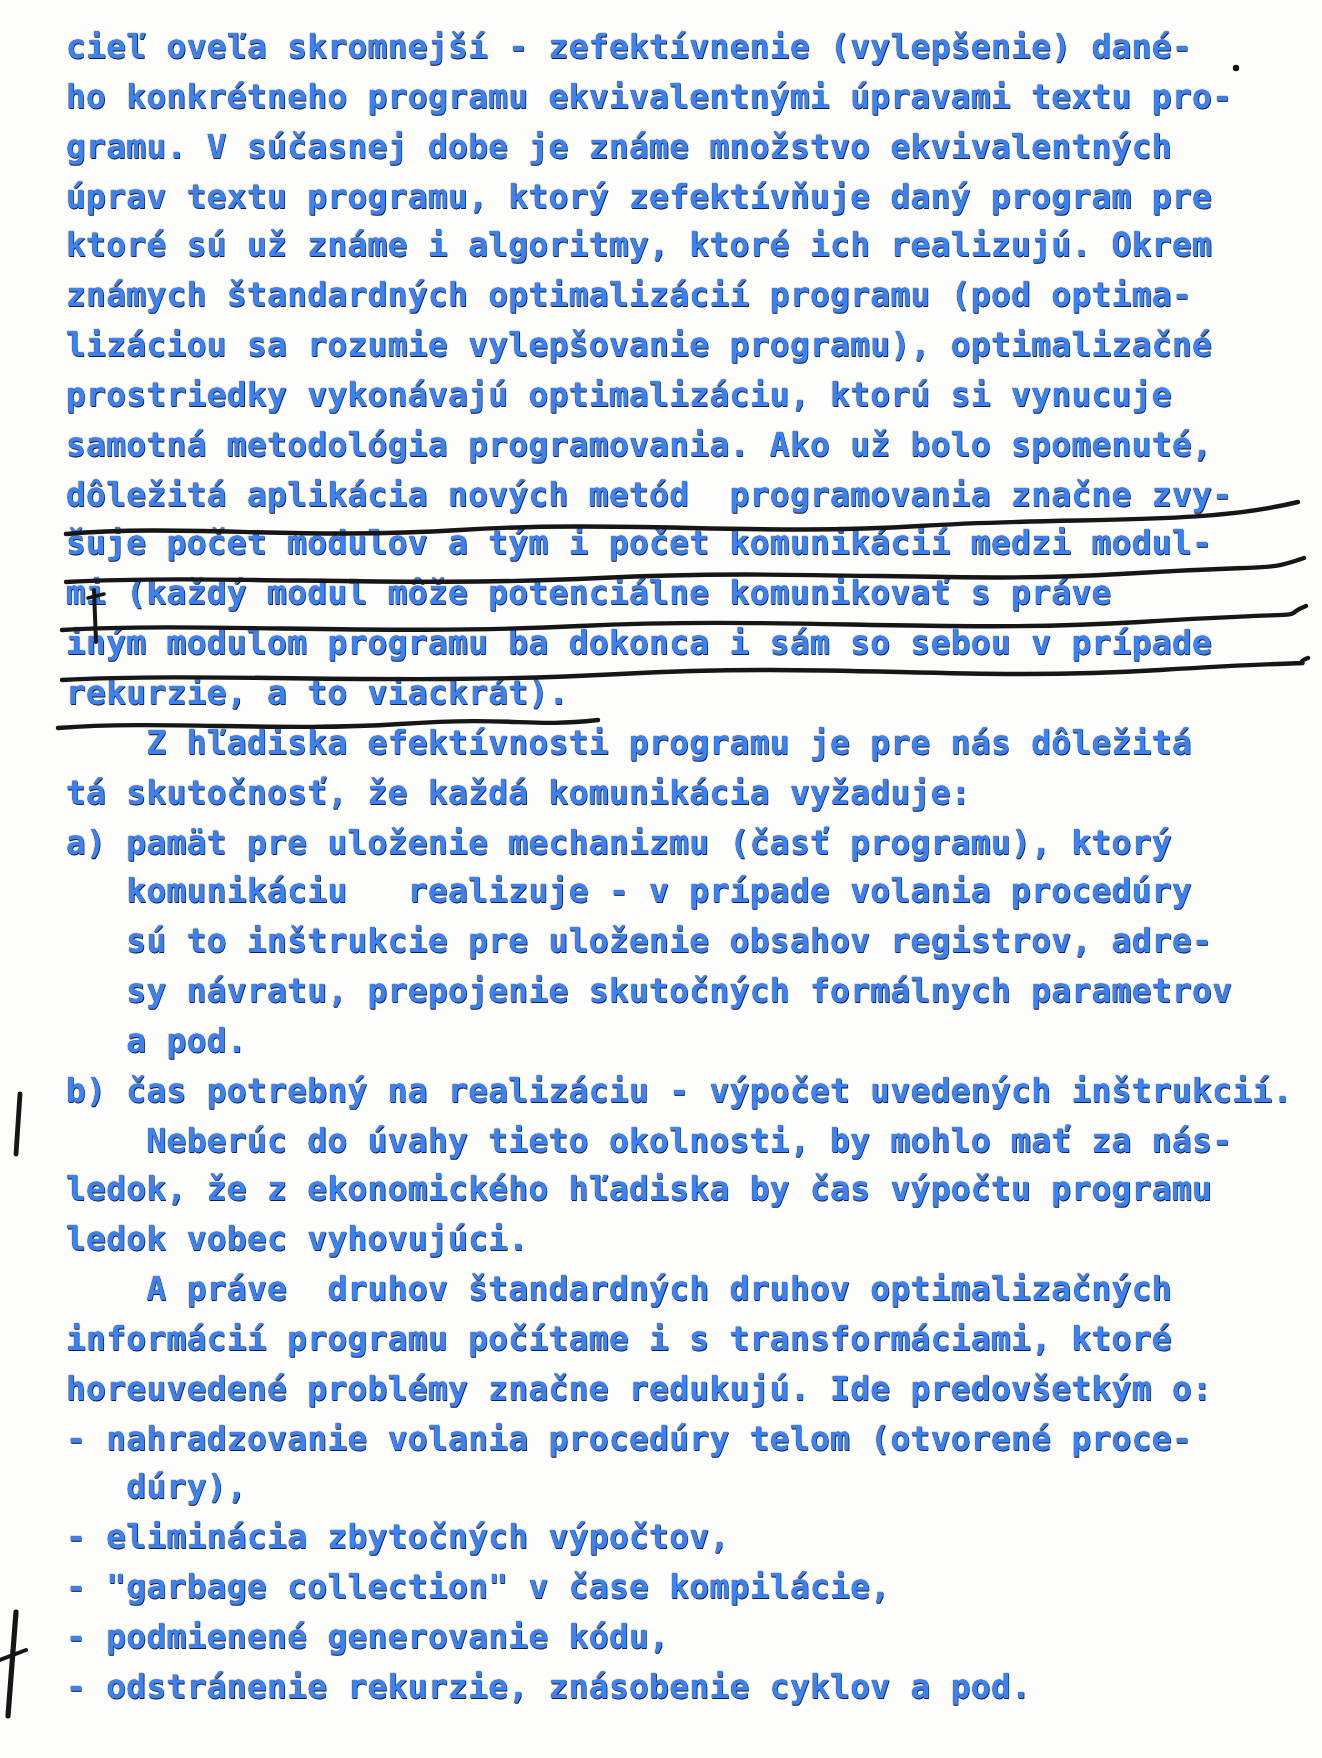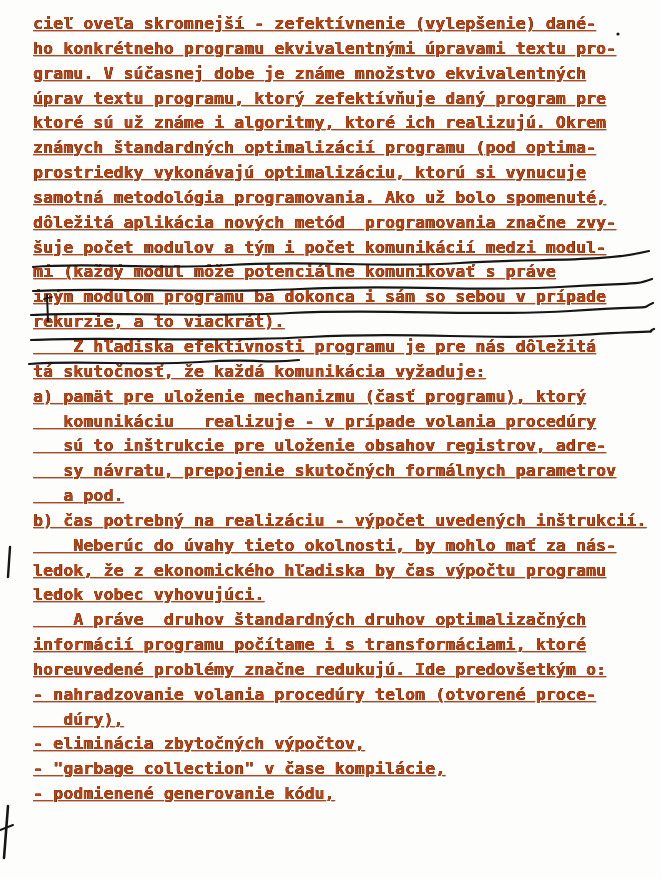--- a/index.html
+++ b/index.html
@@ -21,23 +21,22 @@
     top: 12px;
     width: 622px;
   }
   .line {
     white-space: pre;
     font-size: 16.5px;
     line-height: 24.85px;
     height: 24.85px;
     font-weight: 700;
     letter-spacing: 0.12px;
-    color: #c2410c;
+    color: #3b82f6;
     text-shadow: 0 0 0.6px #0d0d0d, 0.3px 0.3px 0.3px #222;
-    text-decoration: underline;
   }
   .pen-overlay {
     position: absolute;
     left: 0;
     top: 0;
     pointer-events: none;
   }
   .pen-overlay path, .pen-overlay line {
     fill: none;
     stroke: #161616;
@@ -49,20 +48,21 @@
 
 <div class="page">
 
   <div class="textblock">
     <div class="line">cieľ oveľa skromnejší - zefektívnenie (vylepšenie) dané-</div>
     <div class="line">ho konkrétneho programu ekvivalentnými úpravami textu pro-</div>
     <div class="line">gramu. V súčasnej dobe je známe množstvo ekvivalentných</div>
     <div class="line">úprav textu programu, ktorý zefektívňuje daný program pre</div>
     <div class="line">ktoré sú už známe i algoritmy, ktoré ich realizujú. Okrem</div>
     <div class="line">známych štandardných optimalizácií programu (pod optima-</div>
+    <div class="line">lizáciou sa rozumie vylepšovanie programu), optimalizačné</div>
     <div class="line">prostriedky vykonávajú optimalizáciu, ktorú si vynucuje</div>
     <div class="line">samotná metodológia programovania. Ako už bolo spomenuté,</div>
     <div class="line">dôležitá aplikácia nových metód  programovania značne zvy-</div>
     <div class="line">šuje počet modulov a tým i počet komunikácií medzi modul-</div>
     <div class="line">mi (každý modul môže potenciálne komunikovať s práve</div>
     <div class="line">iným modulom programu ba dokonca i sám so sebou v prípade</div>
     <div class="line">rekurzie, a to viackrát).</div>
     <div class="line">    Z hľadiska efektívnosti programu je pre nás dôležitá</div>
     <div class="line">tá skutočnosť, že každá komunikácia vyžaduje:</div>
     <div class="line">a) pamät pre uloženie mechanizmu (časť programu), ktorý</div>
@@ -75,20 +75,21 @@
     <div class="line">ledok, že z ekonomického hľadiska by čas výpočtu programu</div>
     <div class="line">ledok vobec vyhovujúci.</div>
     <div class="line">    A práve  druhov štandardných druhov optimalizačných</div>
     <div class="line">informácií programu počítame i s transformáciami, ktoré</div>
     <div class="line">horeuvedené problémy značne redukujú. Ide predovšetkým o:</div>
     <div class="line">- nahradzovanie volania procedúry telom (otvorené proce-</div>
     <div class="line">   dúry),</div>
     <div class="line">- eliminácia zbytočných výpočtov,</div>
     <div class="line">- "garbage collection" v čase kompilácie,</div>
     <div class="line">- podmienené generovanie kódu,</div>
+    <div class="line">- odstránenie rekurzie, znásobenie cyklov a pod.</div>
   </div>
 
   <svg class="pen-overlay" width="661" height="879" viewBox="0 0 661 879">
 
     <path stroke-width="2.2" d="M33 267 C 90 262, 150 270, 230 265 S 380 268, 460 263 S 600 263, 649 251"></path>
     <path stroke-width="2.2" d="M33 291 C 110 287, 200 294, 300 289 S 480 292, 560 287 S 632 286, 652 279"></path>
     <path stroke-width="2.2" d="M31 315 C 100 311, 190 318, 290 313 S 470 317, 570 311 S 636 310, 653 303"></path>
     <path stroke-width="2.2" d="M31 340 C 110 336, 200 343, 310 337 S 480 341, 580 335 S 641 334, 654 329"></path>
     <path stroke-width="2.2" d="M29 364 C 80 360, 140 366, 200 362 S 262 364, 299 360"></path>
 

